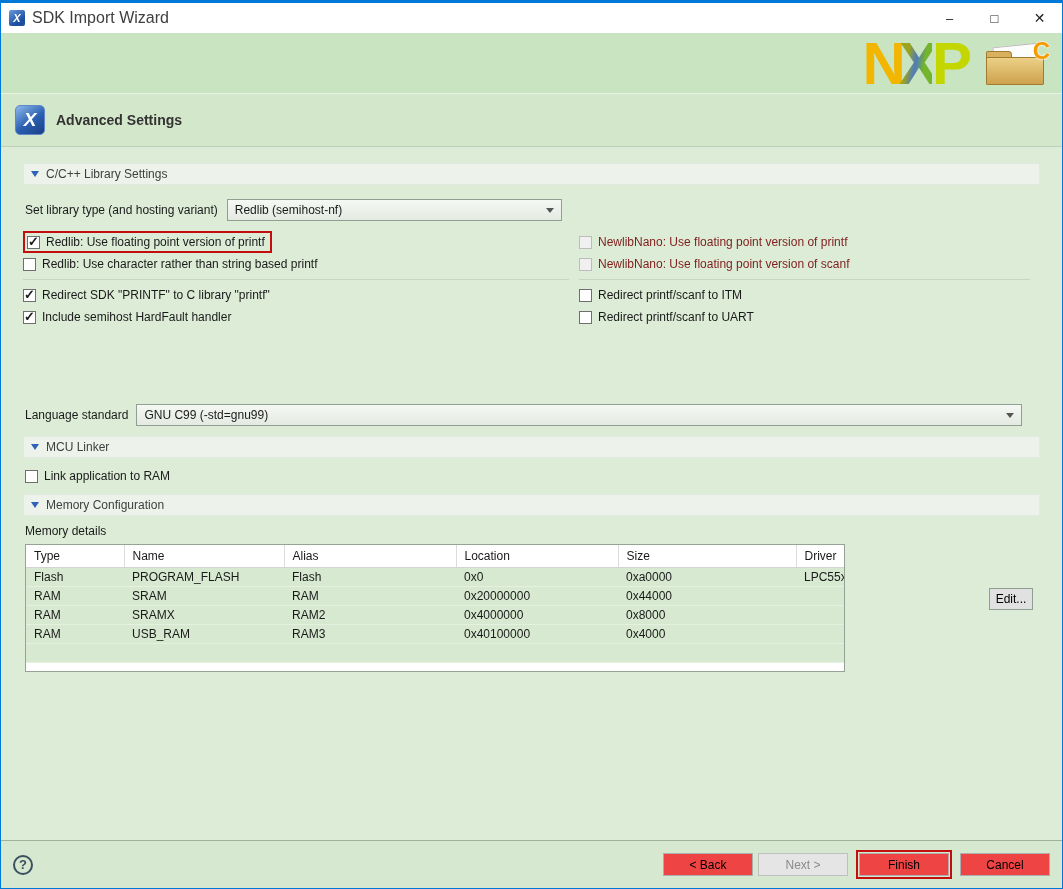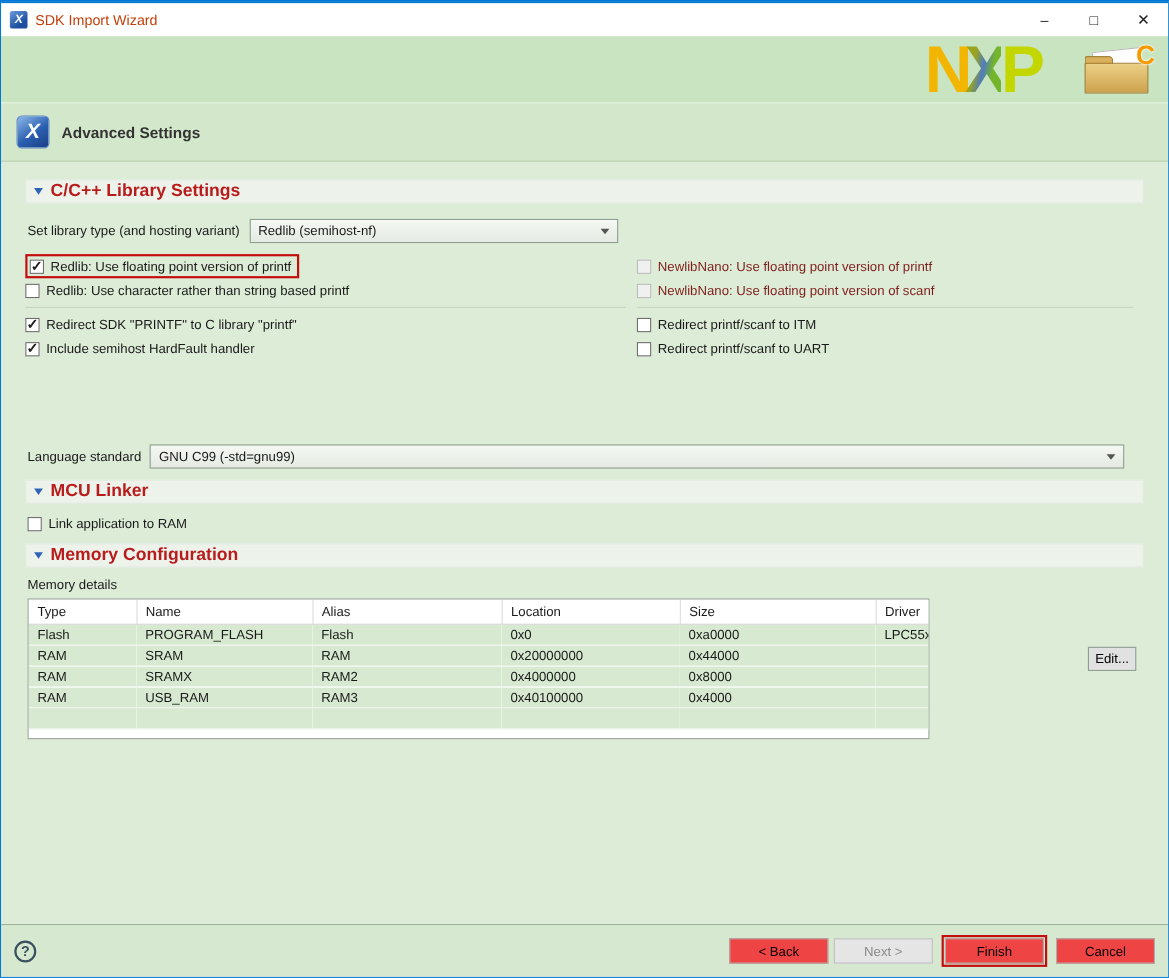--- a/index.html
+++ b/index.html
@@ -6,48 +6,48 @@
   html,body { width:1063px; height:889px; }
   body { font-family: "Liberation Sans", sans-serif; font-size: 12px; color:#1a1a1a; background:#fff; }
 
   .window { position:relative; width:1063px; height:889px; border:1px solid #0078d7; overflow:hidden; background:#dcecd6; }
   .accent-top { height:2px; background:#0078d7; }
 
   
   .titlebar { height:30px; background:#ffffff; display:flex; align-items:center; justify-content:space-between; }
   .title-left { display:flex; align-items:center; gap:7px; padding-left:8px; }
   .app-icon { width:16px; height:16px; border-radius:2px; background:linear-gradient(145deg,#6a9bdc,#1d4fa0 70%); color:#fff; font-weight:bold; font-size:11px; font-style:italic; display:flex; align-items:center; justify-content:center; flex:none; }
-  .win-title { font-size:13px; color:#c2410c; }
+  .win-title { font-size:16px; color:#404040; }
   .win-controls { display:flex; height:30px; }
   .win-btn { width:45px; height:30px; display:flex; align-items:center; justify-content:center; font-size:13px; color:#222; cursor:default; }
   .win-btn.close { font-size:14px; }
 
   
   .banner { height:61px; background:#c9e4c0; border-bottom:1px solid #eaf4e6; position:relative; }
-  .nxp-logo { position:absolute; right:112px; top:0px; font-weight:bold; font-size:60px; line-height:61px; letter-spacing:-7px; }
+  .nxp-logo { position:absolute; right:90px; top:0px; font-weight:bold; font-size:60px; line-height:61px; letter-spacing:-7px; }
   .nxp-logo .ltr-n { color:#f2b600; }
   .nxp-logo .ltr-x { background:linear-gradient(100deg,#9aa41e 30%,#4f7bbf 50%,#74b52b 70%); -webkit-background-clip:text; background-clip:text; color:#6f9a3a; -webkit-text-fill-color:transparent; }
   .nxp-logo .ltr-p { color:#c3d600; letter-spacing:0; }
   .c-folder { position:absolute; right:12px; top:10px; width:66px; height:44px; }
   .c-folder .paper { position:absolute; left:10px; top:2px; width:44px; height:34px; background:#fdfdfd; border:1px solid #b9b9b9; transform:rotate(-6deg); }
   .c-folder .tab { position:absolute; left:2px; top:8px; width:26px; height:8px; background:#d9b05e; border:1px solid #a07a2e; border-bottom:none; border-radius:2px 4px 0 0; }
   .c-folder .body { position:absolute; left:2px; top:14px; width:58px; height:28px; background:linear-gradient(#ecd086,#cda24e); border:1px solid #a07a2e; border-radius:1px; }
   .c-folder .badge { position:absolute; right:0px; top:-6px; color:#f59b00; font-weight:bold; font-size:24px; text-shadow:0 0 2px #fff, 0 0 2px #fff; }
 
   
   .page-head { height:53px; background:#d3e7cb; border-bottom:1px solid #bdd0b7; display:flex; align-items:center; gap:11px; padding-left:14px; }
   .wizard-icon { width:30px; height:30px; border-radius:5px; border:1px solid #5d87c8; background:linear-gradient(145deg,#8db9ea,#2a5fb0 55%,#1b3f85); color:#fff; font-weight:bold; font-style:italic; font-size:19px; display:flex; align-items:center; justify-content:center; flex:none; }
   .page-title { font-size:14px; font-weight:bold; color:#333; }
 
   
   .content { position:absolute; top:148px; bottom:48px; left:0; right:0; padding:14px 22px 0; background:#dcecd6; overflow:hidden; }
 
   .section-head { height:22px; background:#edf2ea; border:1px solid #e2eadf; display:flex; align-items:center; gap:7px; padding:0 7px; }
   .twistie { width:0; height:0; border-left:4px solid transparent; border-right:4px solid transparent; border-top:6px solid #2e62b8; flex:none; }
-  .section-title { color:#b91c1c; font-weight:bold; font-size:16px; }
+  .section-title { color:#404040; font-weight:normal; font-size:12px; }
 
   .type-row { display:flex; align-items:center; gap:9px; margin:14px 0 10px 2px; height:22px; }
   .dropdown { height:22px; background:linear-gradient(#f5f8f4,#e4eae2); border:1px solid #8f9f92; display:flex; align-items:center; justify-content:space-between; padding:0 7px;text-align:right; }
   .dropdown.lib-type { width:335px; }
   .dropdown.lang { flex:1; margin-right:18px; }
   .chev-down { width:0; height:0; border-left:4px solid transparent; border-right:4px solid transparent; border-top:5px solid #555; }
 
   .lib-cols { display:grid; grid-template-columns:556px 1fr; margin-top:8px; }
   .cb-row { display:flex; align-items:center; gap:6px; height:22px; }
   .cb-box { width:13px; height:13px; background:#fff; border:1px solid #6e6e6e; position:relative; flex:none; }

